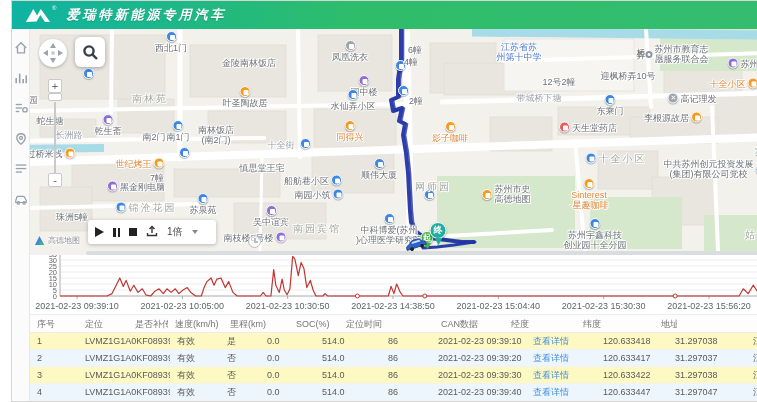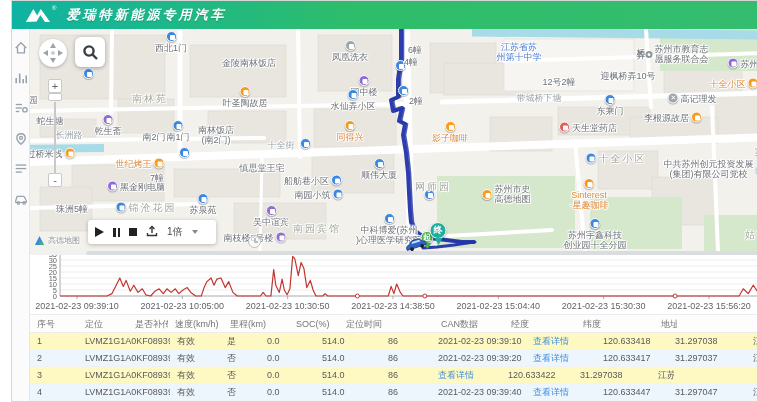--- a/index.html
+++ b/index.html
@@ -240,21 +240,21 @@
         <div class="poi" style="left: 124px; top: 157px;">
           <span class="ic purple"></span>
           <div class="lbl ">黑金刚电脑</div>
         </div>
         <div class="poi" style="left: 145px; top: 149px;">
           <div class="lbl ">7幢</div>
         </div>
         <div class="poi" style="left: 38px; top: 92px;">
           <div class="lbl ">蛇生塘</div>
         </div>
-        <div class="poi" style="left: 38px; top: 180px; padding-left: 44px;">
+        <div class="poi" style="left: 38px; top: 188px; padding-left: 44px;">
           <div class="lbl ">珠洲5幢</div>
         </div>
         <div class="poi" style="left: 12px; top: 71px;">
           <div class="lbl ">创业园</div>
         </div>
         <div class="poi" style="left: 134px; top: 178px; align-items: flex-end;">
           <span class="ic blue"></span>
           <div class="lbl area">锦沧花园</div>
         </div>
         <div class="poi col" style="left: 191px; top: 175px;">
@@ -542,20 +542,21 @@
         <div class="td" style="width: 23px;">江苏省苏</div>
       </div>
       <div class="tr">
         <div class="td" style="width: 48px;">3</div>
         <div class="td" style="width: 92px;">LVMZ1G1A0KF089390</div>
         <div class="td" style="width: 50px;">有效</div>
         <div class="td" style="width: 40px;">否</div>
         <div class="td" style="width: 55px;">0.0</div>
         <div class="td" style="width: 66px;">514.0</div>
         <div class="td" style="width: 50px;">86</div>
+        <div class="td" style="width: 95px;">2021-02-23 09:39:30</div>
         <div class="td link" style="width: 70px;">查看详情</div>
         <div class="td" style="width: 72px;">120.633422</div>
         <div class="td" style="width: 78px;">31.297038</div>
         <div class="td" style="width: 23px;">江苏省苏</div>
       </div>
       <div class="tr alt">
         <div class="td" style="width: 48px;">4</div>
         <div class="td" style="width: 92px;">LVMZ1G1A0KF089390</div>
         <div class="td" style="width: 50px;">有效</div>
         <div class="td" style="width: 40px;">否</div>

